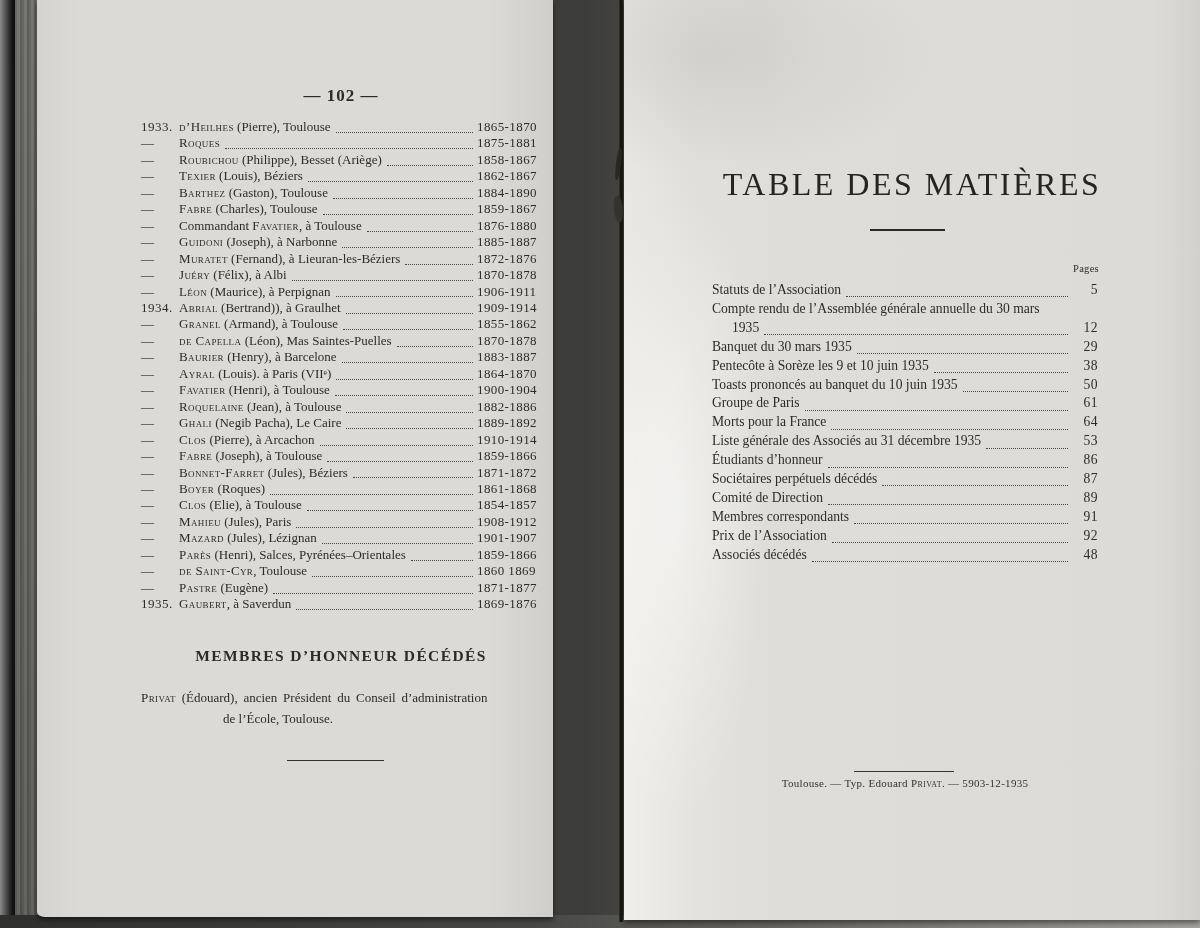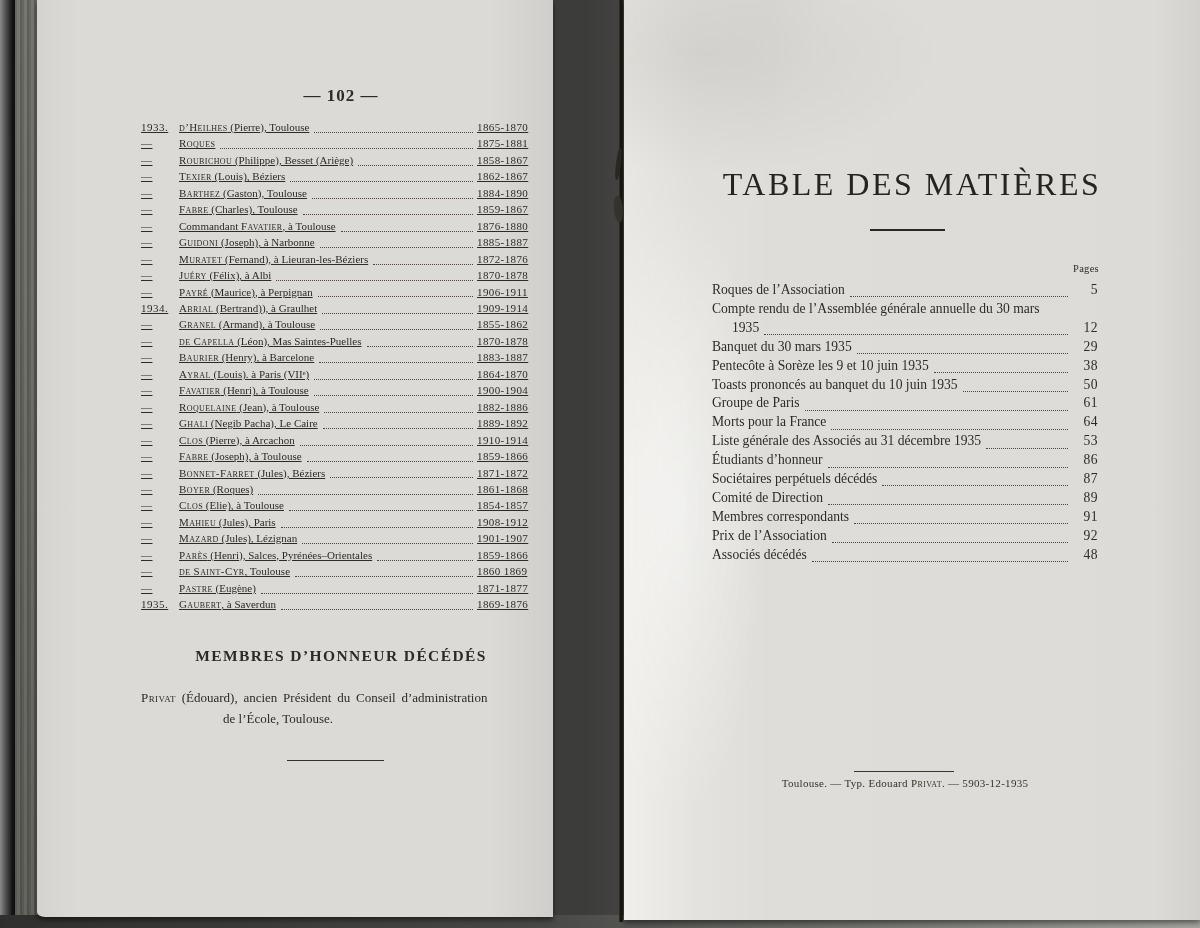--- a/index.html
+++ b/index.html
@@ -57,21 +57,21 @@
   .stitch { position:absolute; background:#2a2823; border-radius:45%; }
   .stitch.s1 { left:616px; top:148px; width:5px; height:32px; transform:rotate(7deg); }
   .stitch.s2 { left:614px; top:196px; width:9px; height:26px; transform:rotate(-5deg); background:#35332d; }
 
   
   .lp-header {
     position:absolute; top:86px; left:104px; width:400px;
     text-align:center; font-weight:bold; font-size:17px; letter-spacing:1px;
   }
   .lp-rows { position:absolute; top:119px; left:104px; width:400px; }
-  .m-row { display:flex; align-items:baseline; line-height:16.45px; font-size:11px; white-space:nowrap;text-decoration:underline; }
+  .m-row { display:flex; align-items:baseline; line-height:16.45px; font-size:13px; white-space:nowrap; }
   .m-year { flex:none; width:38px; letter-spacing:.5px; }
   .m-name { flex:none; }
   .sc { font-variant:small-caps; letter-spacing:.4px;margin-top:8px; }
   .leader {
     flex:1; min-width:8px; align-self:flex-end; height:5px; margin:0 4px 2.5px 5px;
     border-bottom:1.7px dotted #4a463f;
   }
   .m-dates { flex:none; width:64px; text-align:left; letter-spacing:.4px; }
   .lp-heading {
     position:absolute; top:647px; left:104px; width:400px; text-align:center;
@@ -173,21 +173,21 @@
 
   <div class="m-row">
     <span class="m-year">—</span>
     <span class="m-name"><span class="pre"></span><span class="sc">Juéry</span><span class="post"> (Félix), à Albi</span></span>
     <span class="leader"></span>
     <span class="m-dates">1870-1878</span>
   </div>
 
   <div class="m-row">
     <span class="m-year">—</span>
-    <span class="m-name"><span class="pre"></span><span class="sc">Payré</span><span class="post"> (Maurice), à Perpignan</span></span>
+    <span class="m-name"><span class="pre"></span><span class="sc">Léon</span><span class="post"> (Maurice), à Perpignan</span></span>
     <span class="leader"></span>
     <span class="m-dates">1906-1911</span>
   </div>
 
   <div class="m-row">
     <span class="m-year">1934.</span>
     <span class="m-name"><span class="pre"></span><span class="sc">Abrial</span><span class="post"> (Bertrand)), à Graulhet</span></span>
     <span class="leader"></span>
     <span class="m-dates">1909-1914</span>
   </div>
@@ -331,21 +331,21 @@
   <div class="stitch s1"></div>
   <div class="stitch s2"></div>
 
   <div class="page page-right">
     <div class="wrinkles"></div>
     <div class="rp-title">TABLE DES MATIÈRES</div>
     <div class="rp-title-rule"></div>
     <div class="rp-pages-label">Pages</div>
     <div class="rp-toc">
         <div class="toc-line">
-          <span class="t-text">Roques de l’Association</span>
+          <span class="t-text">Statuts de l’Association</span>
           <span class="leader"></span>
           <span class="t-page">5</span>
         </div>
         <div class="toc-line">
           <span class="t-text">Compte rendu de l’Assemblée générale annuelle du 30 mars</span>
         </div>
         <div class="toc-line">
           <span class="t-text t-indent">1935</span>
           <span class="leader"></span>
           <span class="t-page">12</span>

